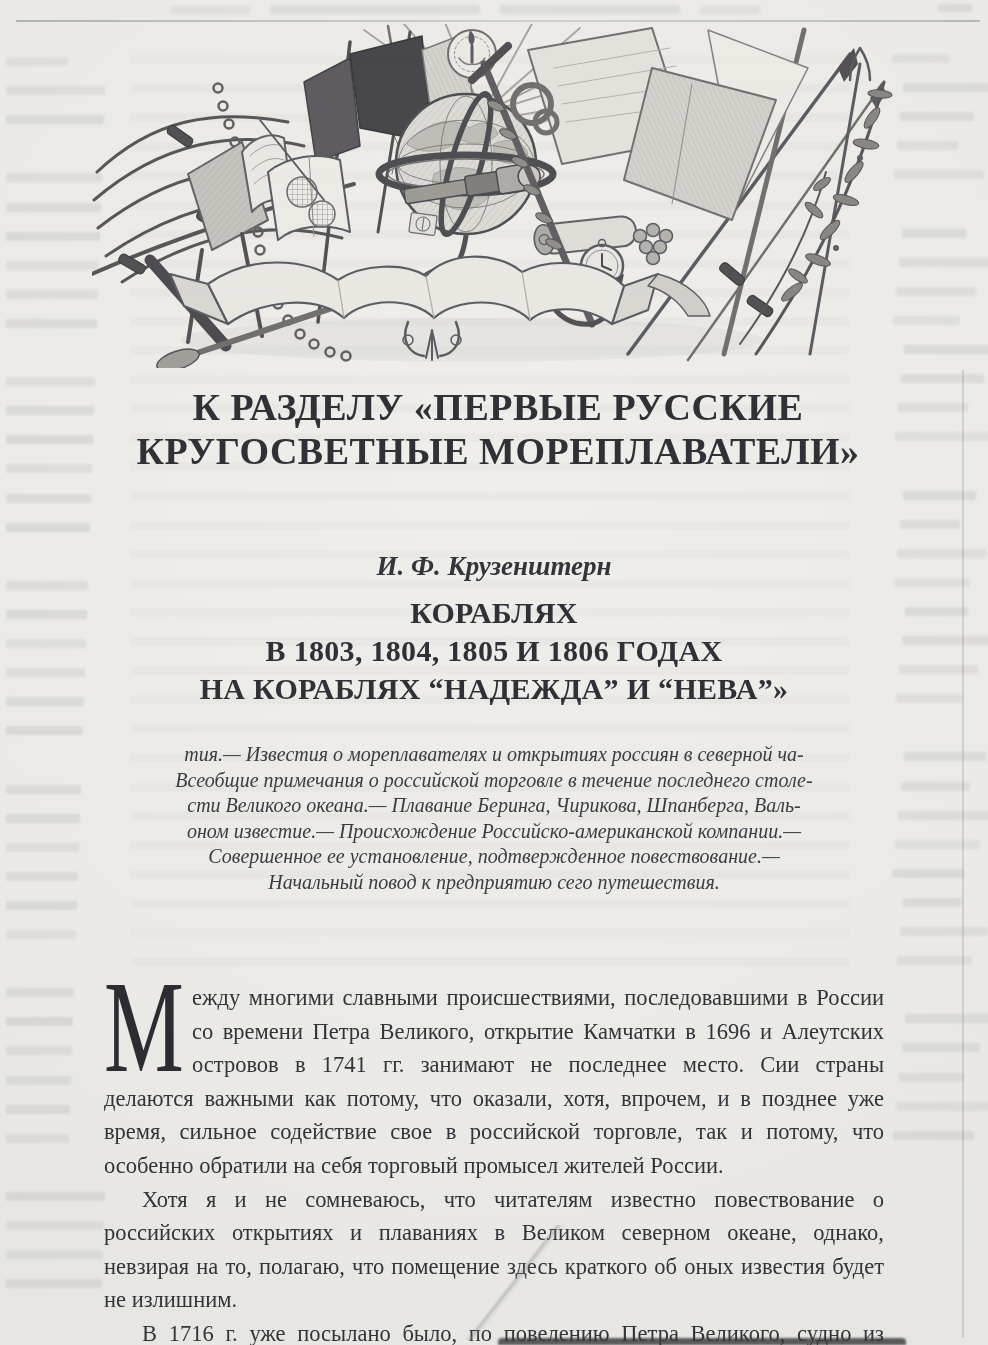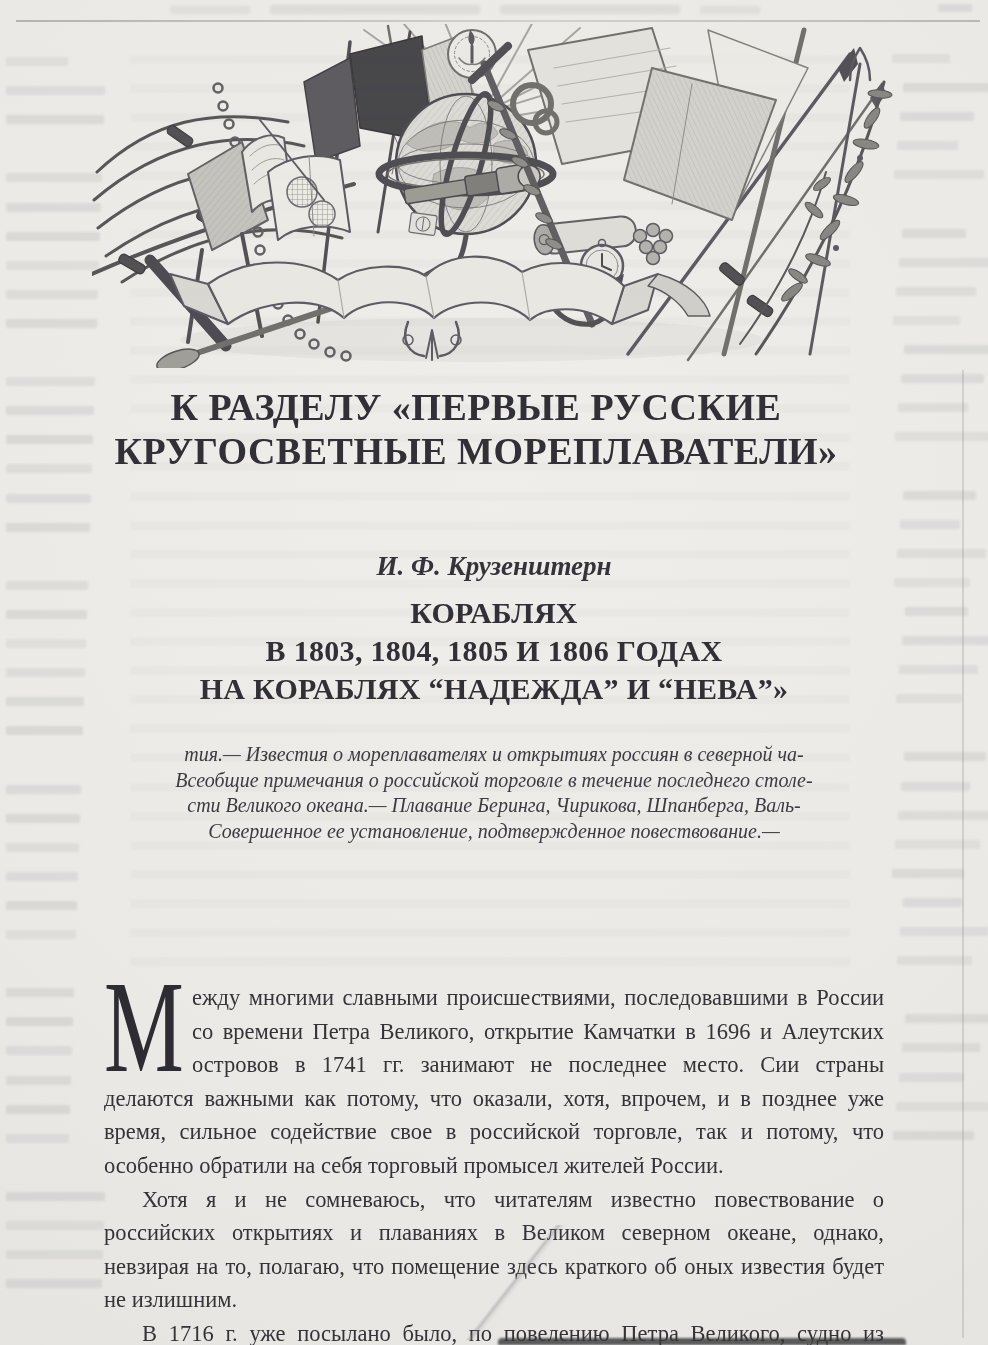--- a/index.html
+++ b/index.html
@@ -7,21 +7,21 @@
     position:relative;width:988px;height:1345px;overflow:hidden;
     background:radial-gradient(120% 90% at 50% 35%, #efeeea 0%, #eae9e5 55%, #e3e2de 100%);
     font-family:"Liberation Serif", serif;
   }
   .head-rule{position:absolute;left:16px;right:8px;top:20px;height:2px;
     background:linear-gradient(90deg, rgba(135,135,135,.55), rgba(150,150,150,.30) 55%, rgba(135,135,135,.5));
     filter:blur(.4px);}
   .edge-line{position:absolute;left:962px;top:370px;height:968px;width:2px;
     background:rgba(140,140,140,.28);filter:blur(.6px);}
   .engraving{position:absolute;left:92px;top:24px;width:806px;height:344px;}
-  .section-heading{position:absolute;top:360px;left:76px;width:800px;text-align:center;
+  .section-heading{position:absolute;top:360px;left:98px;width:800px;text-align:center;
     font-weight:bold;font-size:38px;line-height:44px;color:#303036;letter-spacing:.5px;}
   .author{position:absolute;top:551px;left:94px;width:800px;text-align:center;
     font-style:italic;font-weight:bold;font-size:27px;color:#34343a;}
   .title{position:absolute;top:594px;left:94px;width:800px;text-align:center;
     font-weight:bold;font-size:30px;line-height:38px;color:#303036;letter-spacing:.3px;}
   .abstract{position:absolute;top:742px;left:164px;width:660px;text-align:center;
     font-style:italic;font-size:20px;line-height:25.6px;color:#3b3b41;}
   .body-text{position:absolute;top:981px;left:104px;width:780px;
     font-size:22.5px;line-height:33.6px;color:#333338;text-align:justify;}
   .body-text p{margin:0;}
@@ -406,21 +406,23 @@
   <h2 class="title" style="margin:0;font-size:30px;">
     <div>КОРАБЛЯХ</div>
     <div>В 1803, 1804, 1805 И 1806 ГОДАХ</div>
     <div>НА КОРАБЛЯХ “НАДЕЖДА” И “НЕВА”»</div>
   </h2>
 
   <div class="abstract">
     <div>тия.— Известия о мореплавателях и открытиях россиян в северной ча-</div>
     <div>Всеобщие примечания о российской торговле в течение последнего столе-</div>
     <div>сти Великого океана.— Плавание Беринга, Чирикова, Шпанберга, Валь-</div>
+    <div>оном известие.— Происхождение Российско-американской компании.—</div>
     <div>Совершенное ее установление, подтвержденное повествование.—</div>
+    <div>Начальный повод к предприятию сего путешествия.</div>
   </div>
 
   <div class="body-text">
     <p><span class="dropcap">М</span><span>ежду многими славными происшествиями, последовавшими в России со времени Петра Великого, открытие Камчатки в 1696 и Алеутских островов в 1741 гг. занимают не последнее место. Сии страны делаются важными как потому, что оказали, хотя, впрочем, и в позднее уже время, сильное содействие свое в российской торговле, так и потому, что особенно обратили на себя торговый промысел жителей России.</span></p>
     <p class="indent">Хотя я и не сомневаюсь, что читателям известно повествование о российских открытиях и плаваниях в Великом северном океане, однако, невзирая на то, полагаю, что помещение здесь краткого об оных известия будет не излишним.</p>
     <p class="indent">В 1716 г. уже посылано было, по повелению Петра Великого, судно из Охотска в Камчатку для испытания прямого сообщения морем между первым и послед-нею, после чего и предпочтен навсегда путь водою трудному и продолжительному путешествию берегом. По повелению сего государя изведывали также от 1711 до</p>
   </div>
 
   <div class="crease"></div>
   <div class="bottom-bar"></div>

